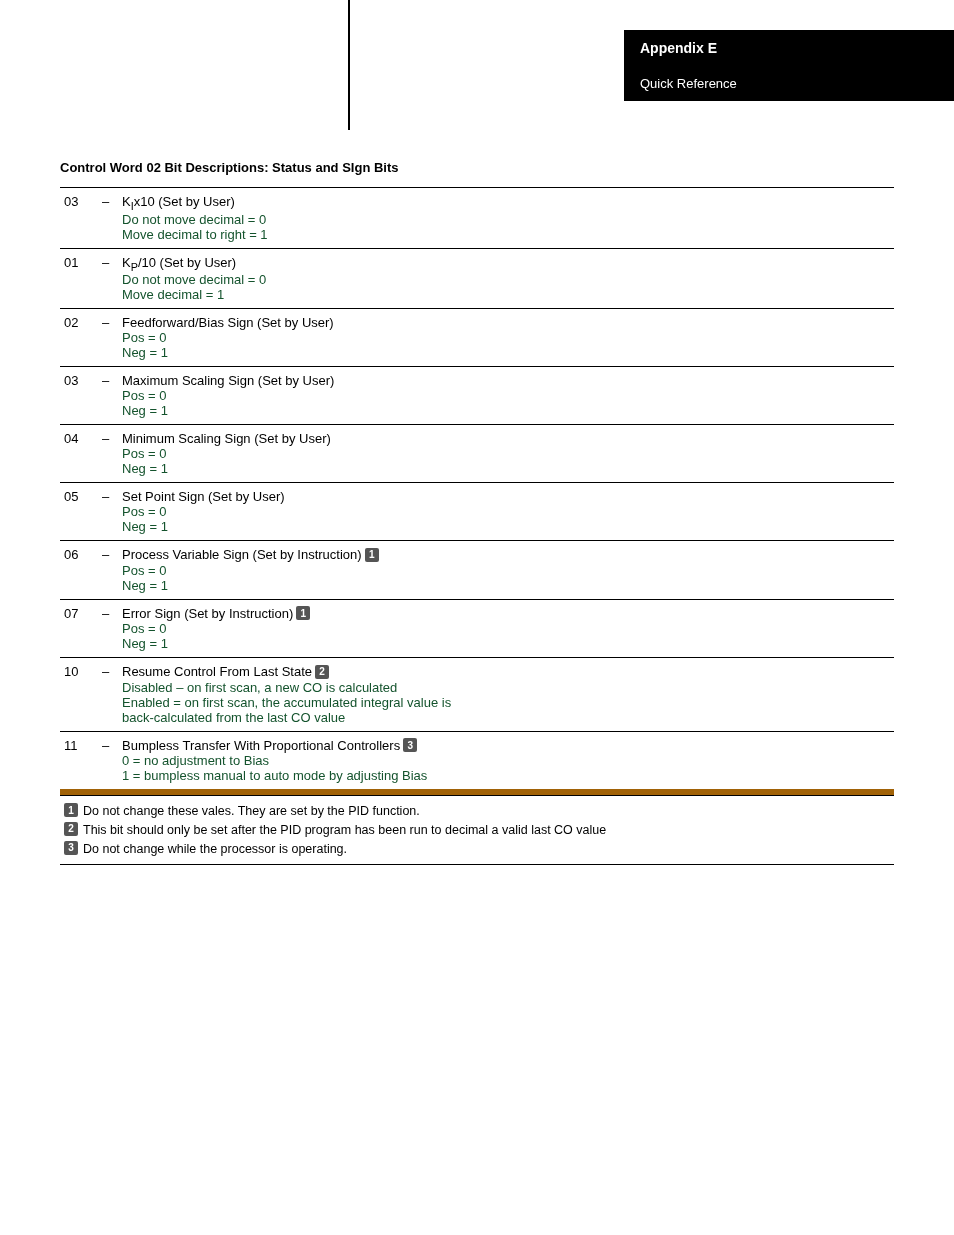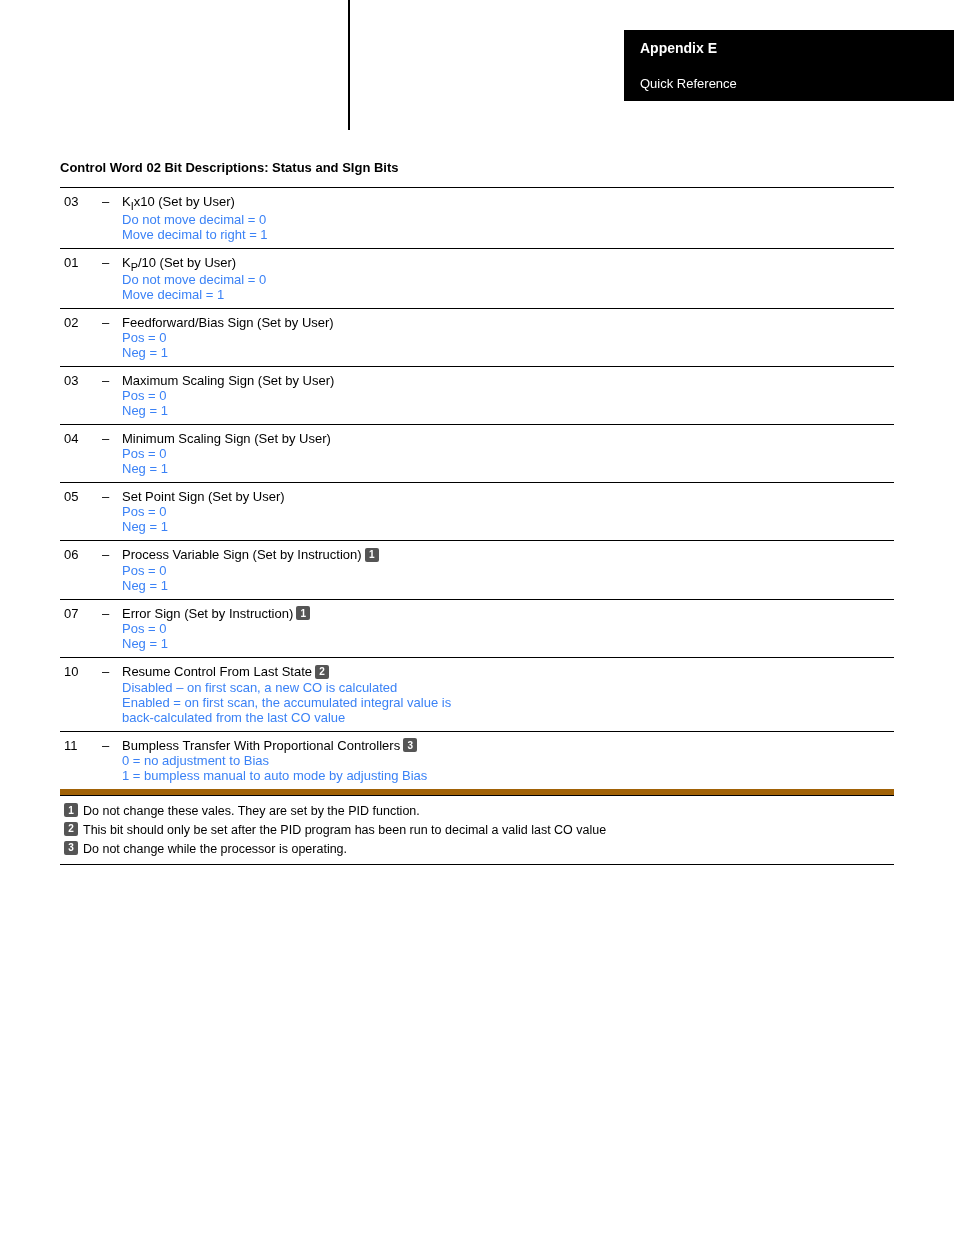--- a/index.html
+++ b/index.html
@@ -102,21 +102,21 @@
     .col-desc {
       width: auto;
     }
 
     .col-desc .main-text {
       font-weight: normal;
     }
 
     .col-desc .sub-lines {
       margin-left: 0px;
-      color: #3b82f6;
+      color: #14532d;
     }
 
     
     .footnotes-area {
       border-top: 1px solid #000;
       border-bottom: 1px solid #000;
       padding: 6px 4px;
       margin-top: 0;
     }
 

